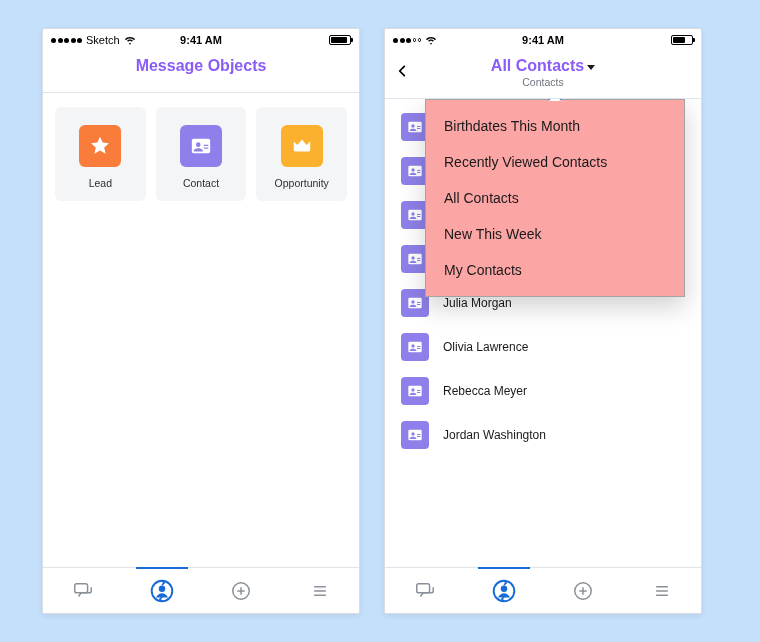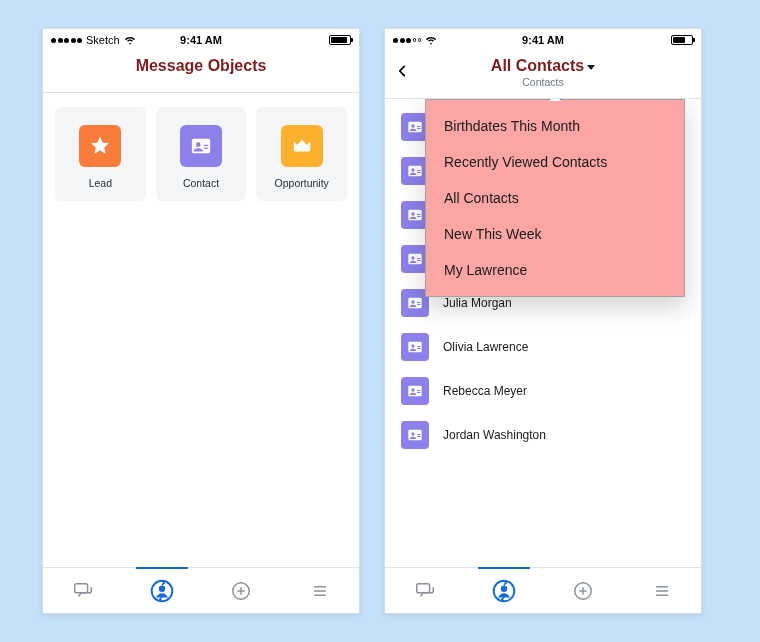--- a/index.html
+++ b/index.html
@@ -52,21 +52,21 @@
   .battery .fill { position:absolute; left:1px; top:1px; bottom:1px; width: 16px; background:#000; border-radius:1px; }
   .battery .fill.partial { width: 12px; }
   .wifi-icon { width: 12px; height: 10px; }
   .nav-bar {
     border-bottom: 1px solid #e0e3e8;
     padding: 6px 10px 10px 10px;
     position: relative;
     min-height: 42px;
   }
   .nav-title {
-    text-align: center; font-size: 16px; font-weight: 600; color: #7f1d1d;
+    text-align: center; font-size: 16px; font-weight: 600; color: #8b5cf6;
   }
   .nav-sub {
     text-align: center; font-size: 10.5px; color: #6f7680; margin-top: 1px;
   }
   .nav-dropdown { display:inline-flex; align-items:center; gap:3px; justify-content:center; width:100%; cursor:pointer;}
   .tri-down { width:0;height:0;border-left:4px solid transparent;border-right:4px solid transparent;border-top:5px solid #1a1a1a; margin-top:2px;}
   .back-btn {
     position: absolute; left: 10px; top: 10px; font-size: 22px; line-height: 22px; cursor: pointer; user-select:none;
   }
   .content { flex: 1; overflow: hidden; position: relative; }
@@ -323,21 +323,21 @@
               </svg>
             </div>
             <div class="contact-name">Jordan Washington</div>
           </div>
         </div>
       <div class="popover" id="popover">
           <div class="popover-item">Birthdates This Month</div>
           <div class="popover-item">Recently Viewed Contacts</div>
           <div class="popover-item">All Contacts</div>
           <div class="popover-item">New This Week</div>
-          <div class="popover-item">My Lawrence</div>
+          <div class="popover-item">My Contacts</div>
         </div>
     </div>
     <div class="tabbar">
       <div class="tab-indicator left1"></div>
       <div class="tab-btn">
         <svg width="22" height="22" viewBox="0 0 24 24" fill="none" stroke="currentColor" stroke-width="1.6">
             <rect x="3" y="4" width="14" height="10" rx="2"></rect>
             <path d="M7 18l3-4h9a2 2 0 002-2V8"></path>
           </svg>
       </div>

